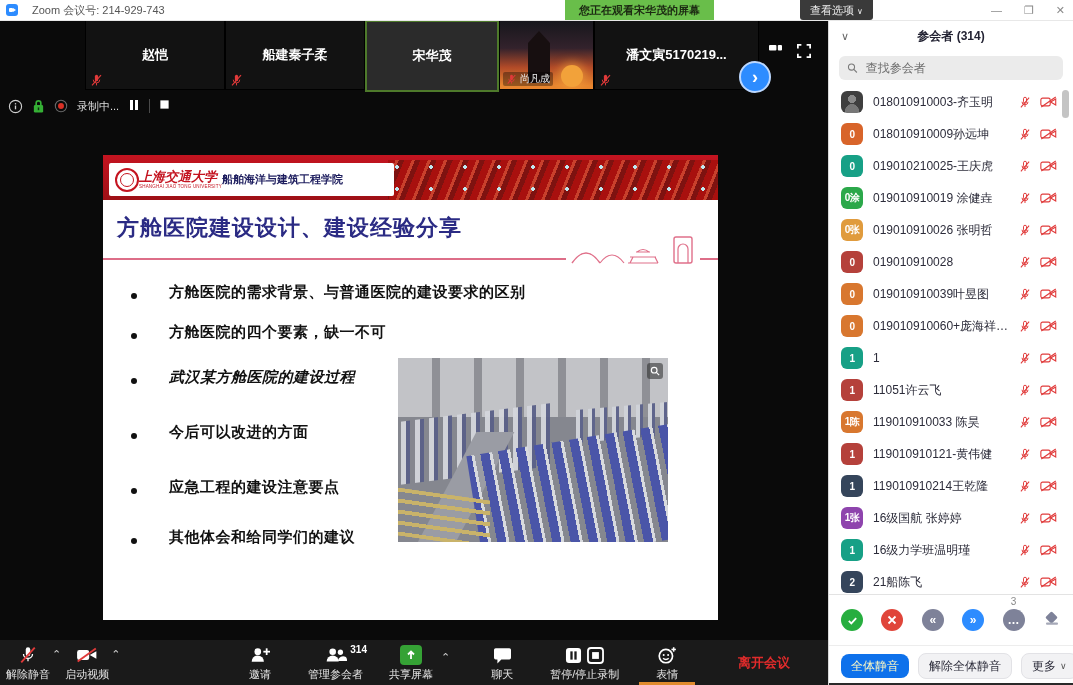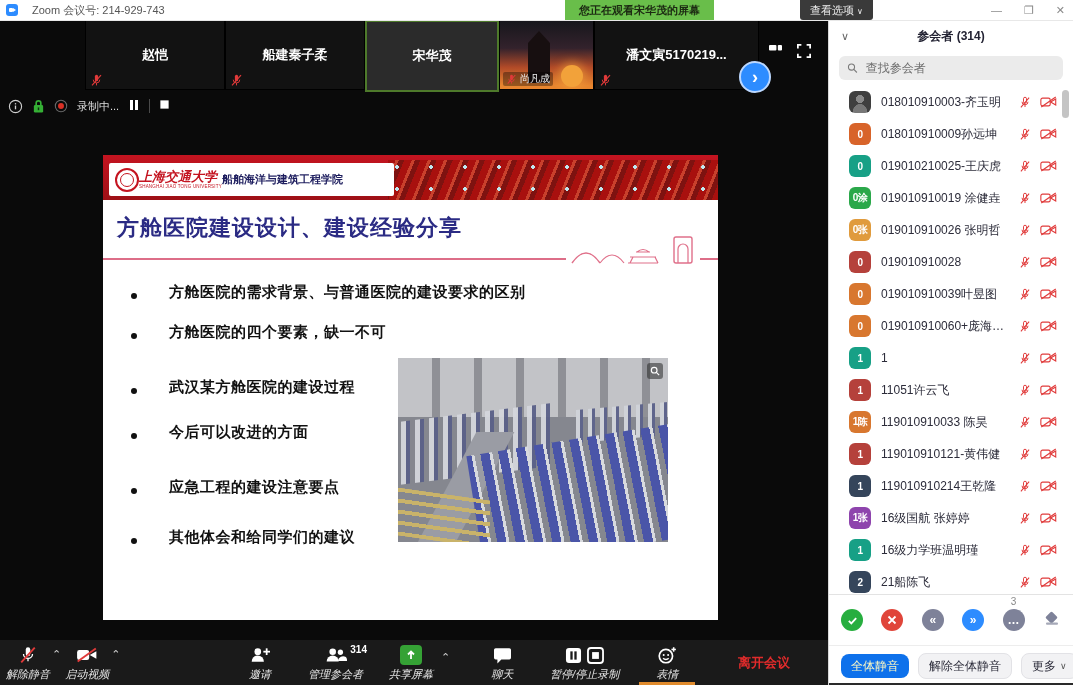--- a/index.html
+++ b/index.html
@@ -57,55 +57,55 @@
   .school{color:#1d1d5e;font-size:11px;font-weight:bold;white-space:nowrap;}
   .slide-title{position:absolute;left:14px;top:58px;font-size:22px;font-weight:bold;color:#2b2b84;letter-spacing:1px;}
   .title-rule{position:absolute;left:0;top:103px;width:615px;height:2px;background:#dd6e88;}
   .landmark{position:absolute;right:18px;top:76px;z-index:2;background:#fff;padding-left:4px;}
   .bullets{position:absolute;left:0;top:0;width:100%;height:100%;}
   .bullet{position:absolute;left:28px;display:flex;gap:32px;align-items:center;}
   .bullet .dot{width:6px;height:6px;border-radius:50%;background:#111;margin-top:7px;flex:none;}
   .bullet .btext{font-size:15px;font-weight:bold;color:#111;letter-spacing:.5px;}
   .bullets .bullet:nth-child(1){top:128px;}
   .bullets .bullet:nth-child(2){top:168px;}
-  .bullets .bullet:nth-child(3){top:223px;}
+  .bullets .bullet:nth-child(3){top:213px;font-style:italic;}
   .bullets .bullet:nth-child(4){top:268px;}
   .bullets .bullet:nth-child(5){top:323px;}
   .bullets .bullet:nth-child(6){top:373px;}
   
   .photo{position:absolute;left:295px;top:203px;width:270px;height:184px;background:#9ea0a6;overflow:hidden;}
   .ph-wall{position:absolute;top:0;left:0;right:0;height:32%;background:repeating-linear-gradient(90deg,#c2c3c7 0 34px,#8f9096 34px 42px);}
   .ph-floor{position:absolute;top:32%;left:0;right:0;bottom:0;background:#85878f;}
   .beds-a{position:absolute;left:-4%;top:30%;width:62%;height:34%;transform:skewY(-7deg);background:repeating-linear-gradient(90deg,#d4d6dc 0 5px,#5a6088 5px 9px,transparent 9px 14px);opacity:.95;}
   .beds-b{position:absolute;right:-6%;bottom:-6%;width:78%;height:62%;transform:rotate(-9deg);background:repeating-linear-gradient(88deg,#4a55a8 0 9px,#d8dade 9px 12px,transparent 12px 18px);}
   .beds-c{position:absolute;right:0;top:26%;width:34%;height:18%;transform:skewY(-5deg);background:repeating-linear-gradient(90deg,#cfd2d8 0 4px,#5f658c 4px 7px,transparent 7px 12px);}
   .aisle{position:absolute;left:18%;bottom:0;width:14%;height:60%;transform:skewX(-28deg);background:#9a9ca4;}
   .yellow-strips{position:absolute;left:0;bottom:0;width:34%;height:26%;transform:skewY(8deg);background:repeating-linear-gradient(0deg,#c9b36a 0 4px,transparent 4px 11px);}
   .photo-zoom{position:absolute;right:5px;top:5px;width:16px;height:16px;border-radius:3px;background:rgba(40,40,40,.55);display:flex;align-items:center;justify-content:center;cursor:pointer;}
   
   .toolbar{position:absolute;left:0;bottom:0;width:828px;height:45px;background:#1a1a1a;z-index:20;}
   .tb-group-left{position:absolute;left:6px;top:0;height:45px;display:flex;align-items:flex-start;}
   .tb-group-center{position:absolute;left:238px;top:0;height:45px;display:flex;gap:26px;}
   .tool{position:relative;display:flex;flex-direction:column;align-items:center;justify-content:flex-start;padding-top:5px;cursor:pointer;min-width:44px;}
   .tool .ticon{height:20px;display:flex;align-items:center;justify-content:center;}
-  .tool .tlabel{font-size:11px;color:#e6e6e6;margin-top:2px;white-space:nowrap;font-style:italic;}
+  .tool .tlabel{font-size:11px;color:#e6e6e6;margin-top:2px;white-space:nowrap;}
   .chev{color:#cfcfcf;font-size:11px;margin:8px 4px 0 2px;cursor:pointer;}
   .count-badge{position:absolute;top:4px;right:-4px;color:#fff;font-size:10px;font-weight:bold;}
   .share-sq{width:22px;height:20px;border-radius:4px;background:#35a235;display:flex;align-items:center;justify-content:center;}
   .tool-active-bar{position:absolute;left:-6px;right:-6px;bottom:0;height:3px;background:#e08b2d;}
   .leave{position:absolute;right:38px;top:14px;color:#e02b2b;font-size:13px;font-weight:bold;cursor:pointer;}
   
   .panel{position:absolute;right:0;top:20px;width:245px;height:665px;background:#fff;border-left:1px solid #d9d9d9;box-sizing:border-box;z-index:25;}
   .panel-header{position:absolute;top:0;left:0;right:0;height:32px;display:flex;align-items:center;}
   .panel-chevron{margin-left:12px;color:#666;font-size:11px;cursor:pointer;}
   .panel-title{position:absolute;left:0;right:0;text-align:center;font-size:12px;font-weight:bold;color:#232333;}
   .searchbox{position:absolute;top:36px;left:10px;right:10px;height:24px;background:#ebebeb;border-radius:6px;display:flex;align-items:center;padding:0 8px;gap:6px;box-sizing:border-box;}
   .searchbox input{border:none;background:transparent;outline:none;font-size:12px;color:#333;width:100%;font-family:inherit;}
   .searchbox input::placeholder{color:#6f6f6f;}
-  .plist{position:absolute;top:66px;left:0;right:2px;height:507px;overflow:hidden;padding-left:8px;}
+  .plist{position:absolute;top:66px;left:0;right:2px;height:507px;overflow:hidden;}
   .p-row{position:relative;height:32px;display:flex;align-items:center;padding:0 14px 0 12px;gap:10px;cursor:pointer;}
   .avt{width:22px;height:22px;border-radius:6px;color:#fff;font-size:10px;font-weight:bold;display:flex;align-items:center;justify-content:center;flex:none;letter-spacing:-.5px;}
   .avt-photo{background:#3f3f3f;background-image:radial-gradient(circle 4px at 11px 8px,#8a8a8a 99%,transparent),radial-gradient(circle 7px at 11px 20px,#777 99%,transparent);}
   .p-name{flex:1;font-size:12px;color:#2c2c3a;white-space:nowrap;overflow:hidden;text-overflow:ellipsis;}
   .p-ic{display:flex;gap:9px;align-items:center;flex:none;}
   .scroll-thumb{position:absolute;right:2px;top:4px;width:7px;height:28px;border-radius:4px;background:#c4c4c4;cursor:pointer;}
   .panel-footer{position:absolute;bottom:0;left:0;right:0;height:90px;border-top:1px solid #e3e3e3;background:#fff;}
   .foot-icons{position:absolute;top:14px;left:12px;right:12px;display:flex;justify-content:space-between;align-items:center;}
   .fi{position:relative;width:22px;height:22px;border-radius:50%;display:flex;align-items:center;justify-content:center;color:#fff;font-size:12px;font-weight:bold;cursor:pointer;}
   .fi-check{background:#27ae3f;}

